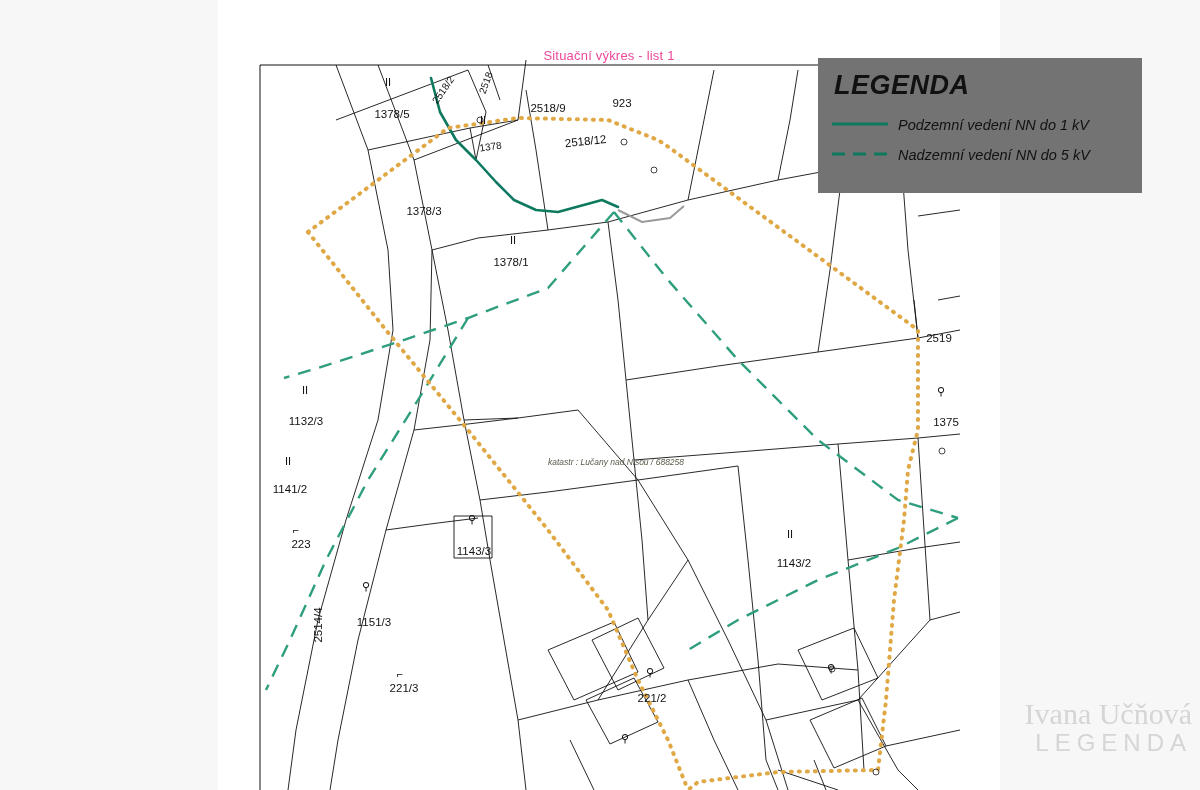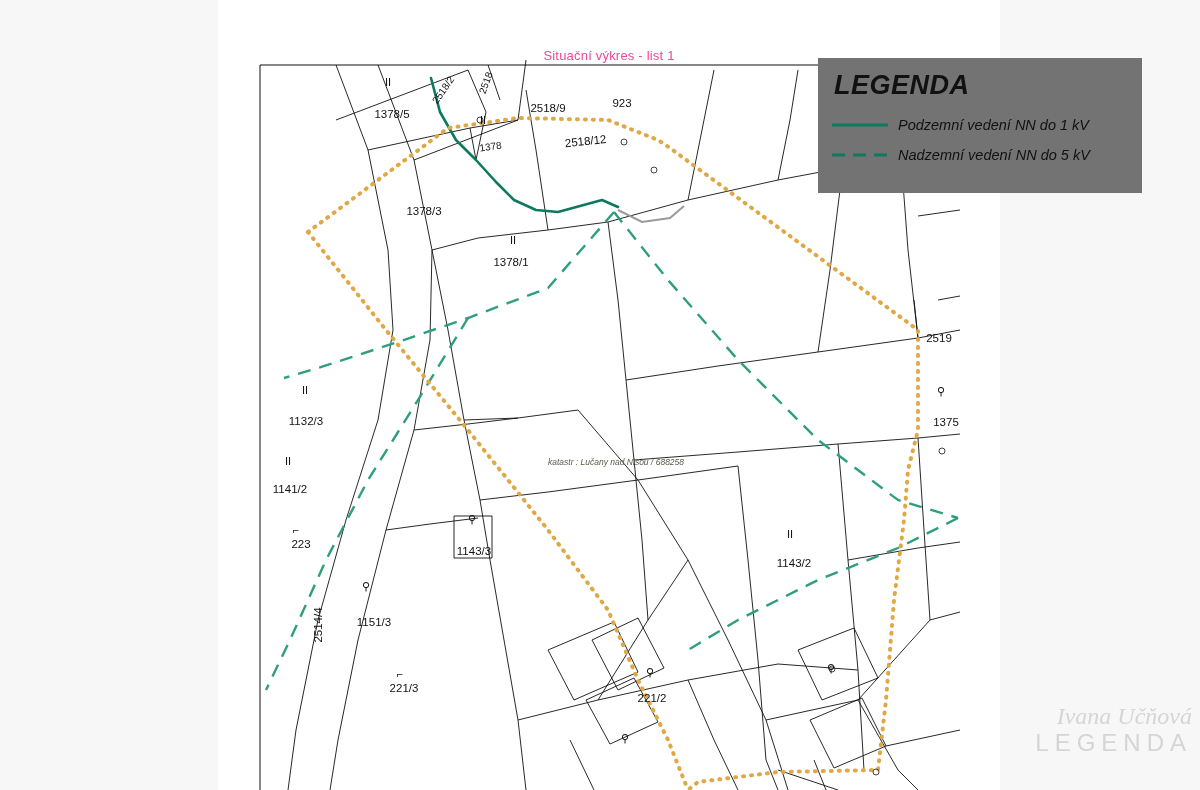--- a/index.html
+++ b/index.html
@@ -73,21 +73,20 @@
   }
   .legend-title {
     font-size: 27px;
     font-weight: bold;
     color: #111;
     letter-spacing: .5px;
     margin: 2px 0 16px 2px;
   }
   .legend-row {
     display: flex;
-    align-items: center;
     margin-bottom: 14px;
   }
   .legend-swatch {
     width: 56px;
     height: 14px;
     flex: 0 0 56px;
     margin-right: 10px;
   }
   .legend-label {
     font-size: 14.5px;
@@ -100,22 +99,21 @@
     position: absolute;
     right: 8px;
     bottom: 34px;
     text-align: right;
     color: rgba(150,150,150,0.35);
     pointer-events: none;
     user-select: none;
   }
   .watermark .wm1 {
     font-family: "Liberation Serif", serif;
-    font-style: italic;
-    font-size: 24px;
+    font-size: 30px;
     line-height: 1.05;
   }
   .watermark .wm2 {
     font-size: 24px;
     letter-spacing: 6px;
     line-height: 1.1;
   }
 
   .parcel-label {
     font-size: 11.5px;

